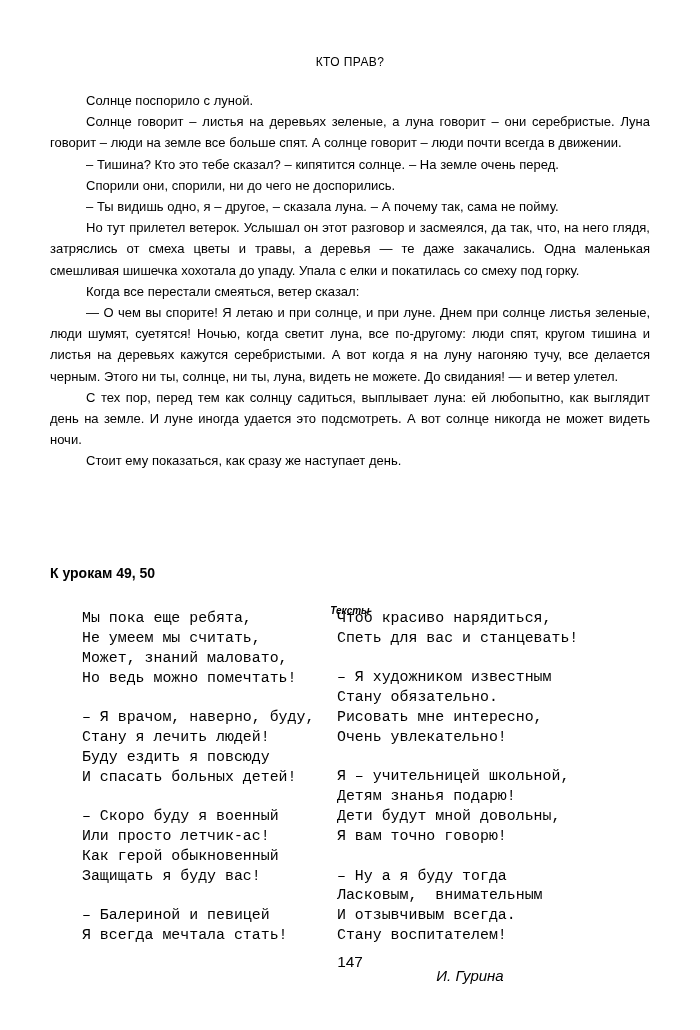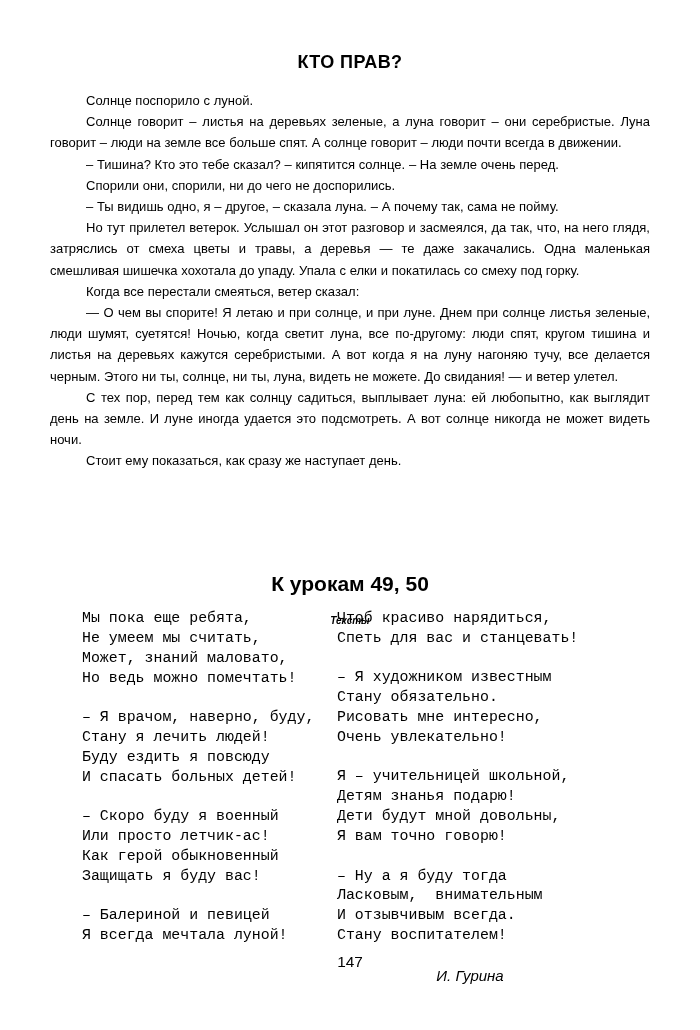--- a/index.html
+++ b/index.html
@@ -26,50 +26,49 @@
 
   
   .story {
     position: absolute;
     left: 50px;
     top: 52px;
     width: 600px;
   }
   .story-title {
     text-align: center;
-    font-size: 18px;
+    font-size: 12px;
     letter-spacing: 0.4px;
     line-height: 20px;
     margin: 0 0 18px 0;
-    font-weight: bold;
+    font-weight: normal;
   }
   .story p {
     margin: 0;
     font-size: 13px;
     line-height: 21.2px;
     text-align: justify;
     text-justify: inter-word;
     text-indent: 36px;
     hyphens: none;
     word-spacing: 0.1px;
   }
 
   
   .lessons {
     position: absolute;
     left: 50px;
     top: 563px;
     width: 600px;
   }
   .lessons-title {
-    font-size: 21px;
+    font-size: 14px;
     font-weight: bold;
     line-height: 21px;
-    margin: 10px;
-    text-align: center;
+    margin: 0;
   }
   .lessons-sub {
     font-size: 10px;
     font-weight: bold;
     font-style: italic;
     line-height: 21px;
     margin: 16px 0 0 0;
     text-align: center;
   }
 
@@ -151,21 +150,21 @@
 Но ведь можно помечтать!</div>
       <div class="stanza">– Я врачом, наверно, буду,
 Стану я лечить людей!
 Буду ездить я повсюду
 И спасать больных детей!</div>
       <div class="stanza">– Скоро буду я военный
 Или просто летчик-ас!
 Как герой обыкновенный
 Защищать я буду вас!</div>
       <div class="stanza">– Балериной и певицей
-Я всегда мечтала луной!</div>
+Я всегда мечтала стать!</div>
     </div>
 
     <div class="poem-col right">
       <div class="stanza">Чтоб красиво нарядиться,
 Спеть для вас и станцевать!</div>
       <div class="stanza">– Я художником известным
 Стану обязательно.
 Рисовать мне интересно,
 Очень увлекательно!</div>
       <div class="stanza">Я – учительницей школьной,

